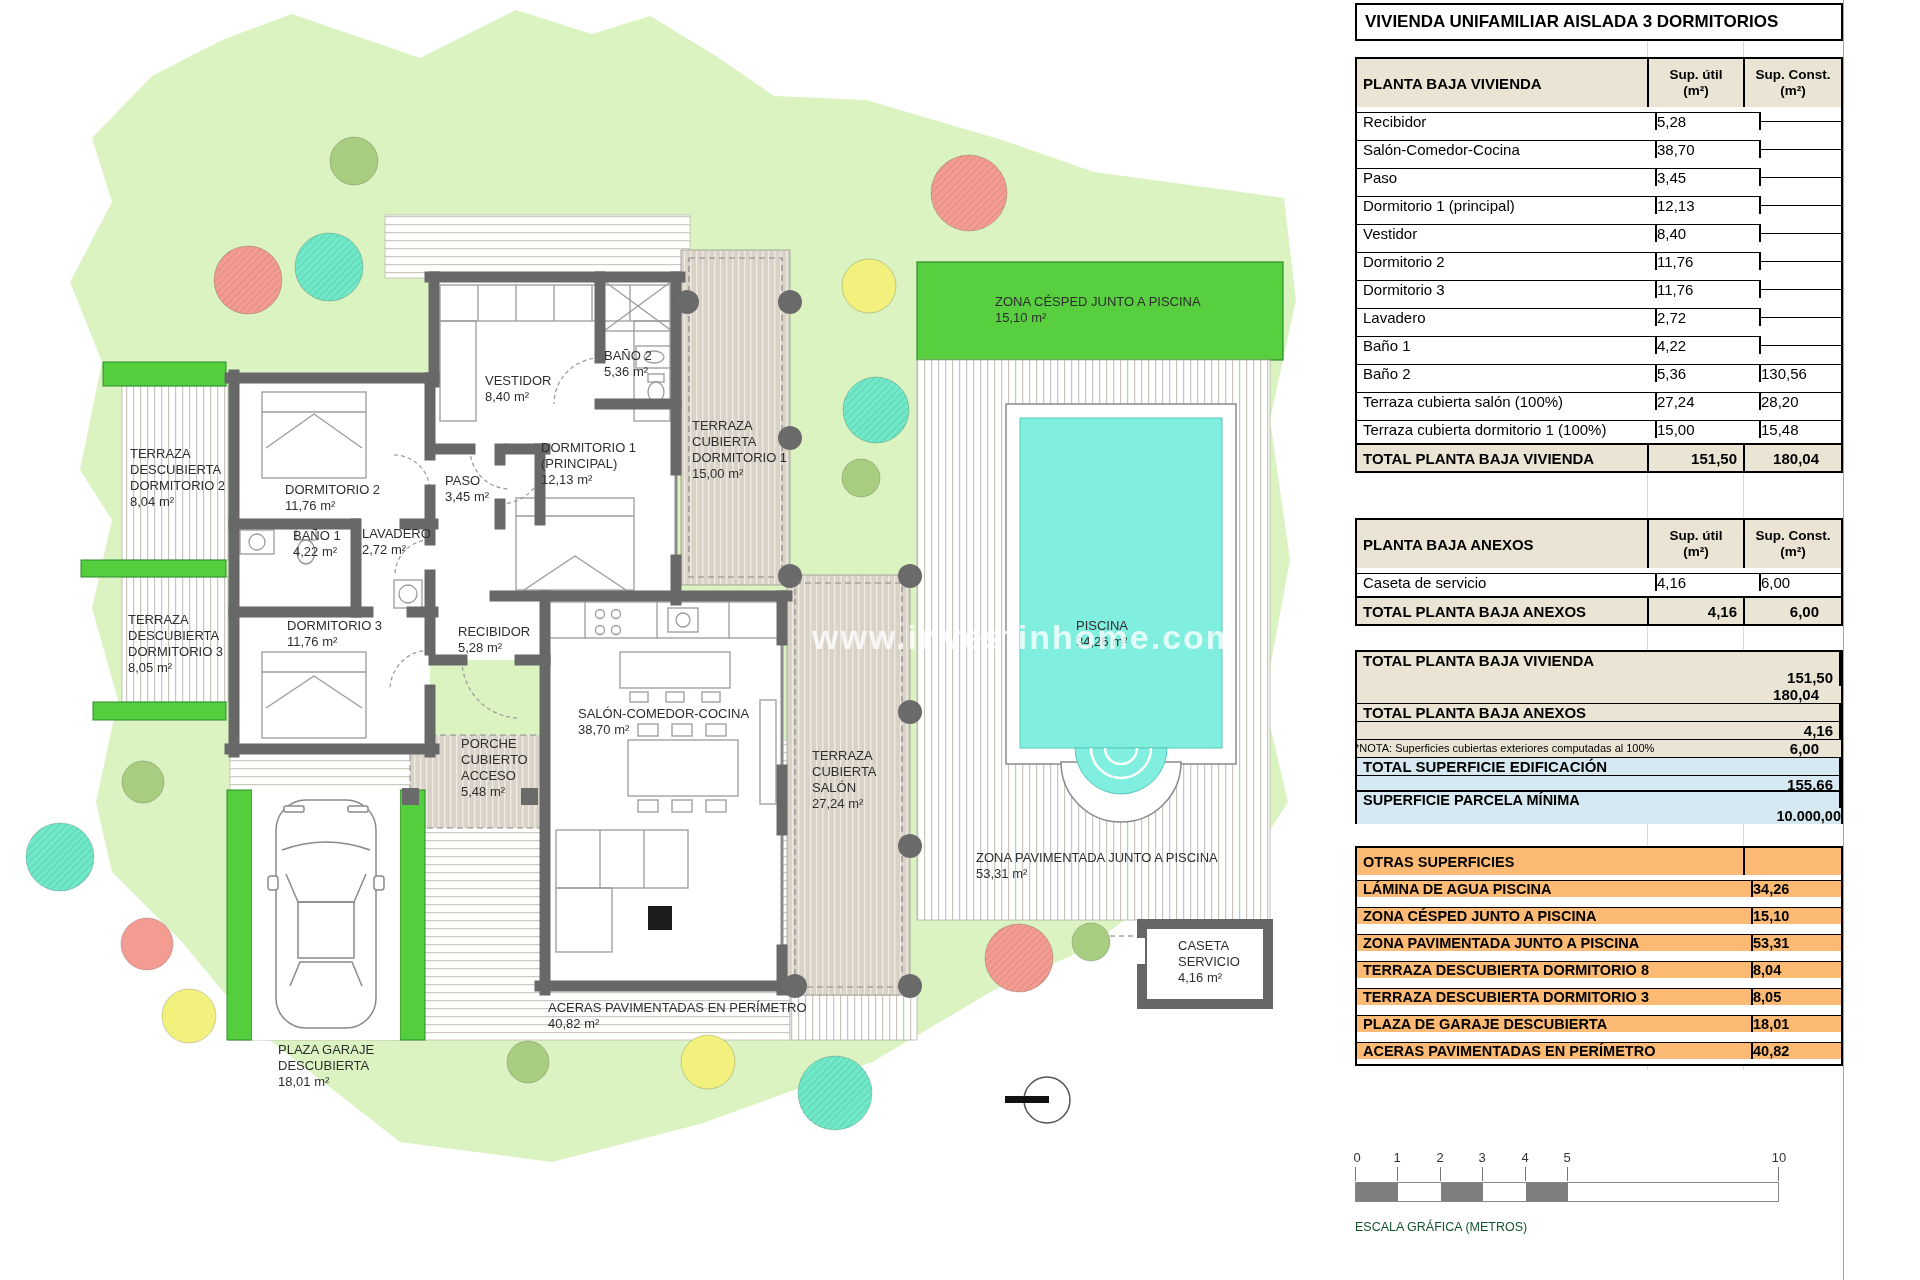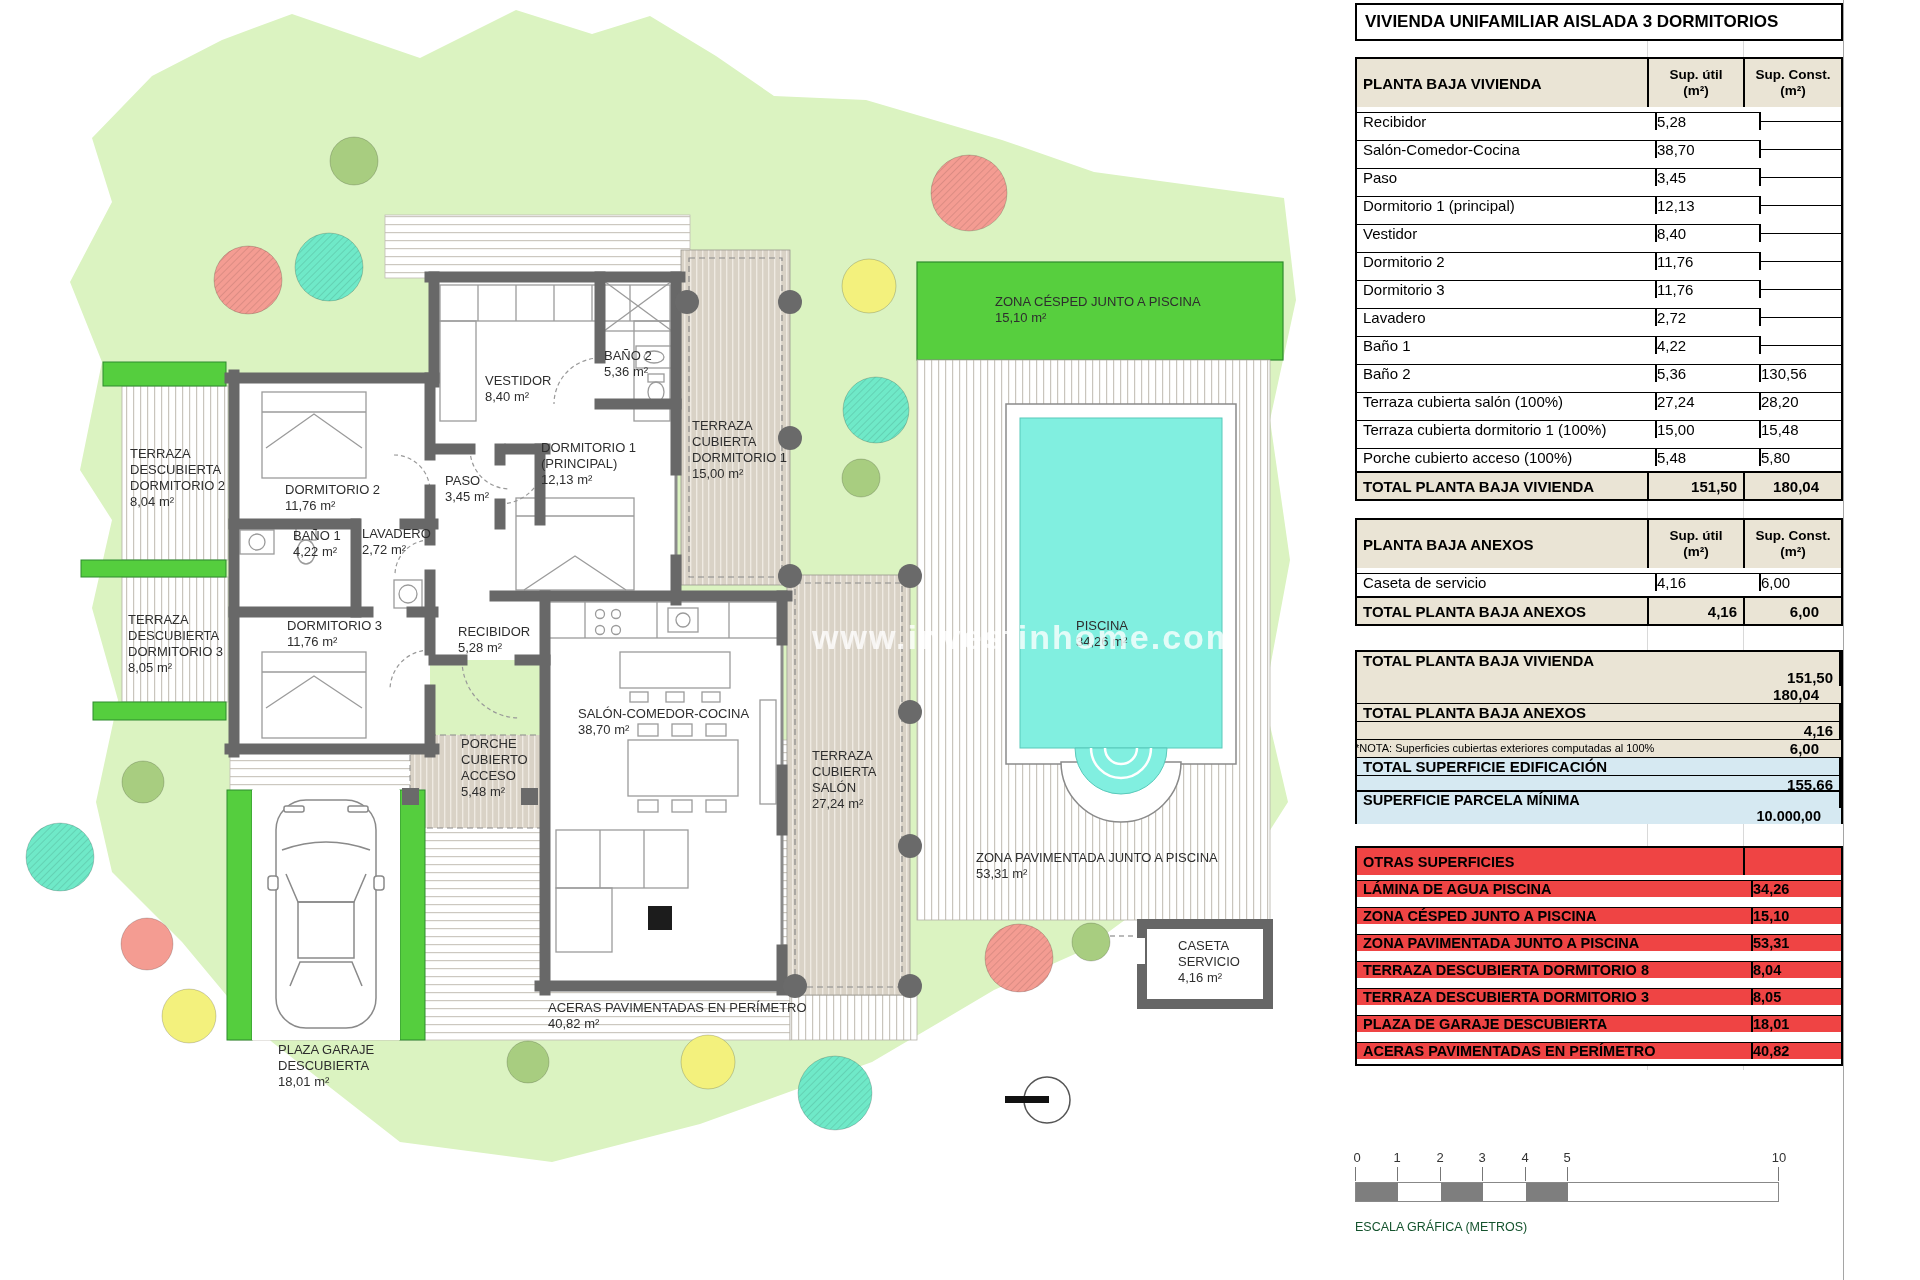--- a/index.html
+++ b/index.html
@@ -20,32 +20,32 @@
     background:#fff;z-index:2;}
   .trow,.thead,.total{display:flex;}
   .trow{height:28px;}
   .total{height:28px;}
   .thead{height:48px;}
   .tbl > div > div, .tbl > .thead > div, .tbl > .total > div{box-sizing:border-box;display:flex;align-items:center;}
   .cl{flex:0 0 292px;border-right:2px solid #000;padding-left:6px;font-size:15px;}
   .cu{flex:0 0 96px;border-right:2px solid #000;justify-content:flex-end;padding-right:6px;font-size:15px;}
   .cc{flex:1;justify-content:flex-end;padding-right:22px;font-size:15px;}
   .cl2{flex:0 0 388px;border-right:2px solid #000;padding-left:6px;font-size:14.5px;font-weight:bold;}
-  .cv{flex:1;justify-content:flex-end;padding-right:20px;font-size:14.5px;font-weight:bold;}
+  .cv{flex:1;justify-content:flex-end;padding-right:0;font-size:14.5px;font-weight:bold;}
   .thead > div{font-weight:bold;background:#EAE4D5;}
   .thead .cu,.thead .cc{justify-content:center;text-align:center;font-size:13.5px;line-height:1.2;
     white-space:pre-line;padding-right:0;}
   .rows .trow > div{border-top:1px solid #000;}
   .total > div{border-top:2px solid #000;font-weight:bold;background:#EAE4D5;}
   .cc.noline{border-top-color:transparent;}
   .sum > div{border-top:1px solid #000;font-weight:bold;}
   .tbl > :first-child > div{border-top:none !important;}
   .bg-sand > div{background:#EAE4D5;}
   .bg-blue > div{background:#D6E9F2;}
-  .bg-green > div{background:#ef4444;}
+  .bg-green > div{background:#fdba74;}
   .otras .trow{height:27px;}
   .nota{position:absolute;left:0;top:742px;font-size:11px;z-index:2;}
   
   #scale{position:absolute;left:0;top:1150px;width:440px;height:90px;z-index:2;}
   .snum{position:absolute;top:0;font-size:13px;color:#333;transform:translateX(-50%);}
   .stick{position:absolute;top:17px;width:1px;height:14px;background:#777;}
   .sbar{position:absolute;left:0;top:32px;width:424px;height:20px;border:1px solid #888;
     box-sizing:border-box;display:flex;}
   .sseg{height:100%;}
   .sg{background:#7e7e7e;} .sw{background:#fff;}
@@ -445,25 +445,20 @@
           <div class="cu">27,24</div>
           <div class="cc">28,20</div>
         </div>
 
         <div class="trow">
           <div class="cl">Terraza cubierta dormitorio 1 (100%)</div>
           <div class="cu">15,00</div>
           <div class="cc">15,48</div>
         </div>
 
-        <div class="trow">
-          <div class="cl">Porche cubierto acceso (100%)</div>
-          <div class="cu">5,48</div>
-          <div class="cc">5,80</div>
-        </div>
       </div>
     <div class="total">
       <div class="cl">TOTAL PLANTA BAJA VIVIENDA</div>
       <div class="cu">151,50</div>
       <div class="cc">180,04</div>
     </div>
   </div>
 
   <div class="tbl" style="top:518px;">
     <div class="thead">

